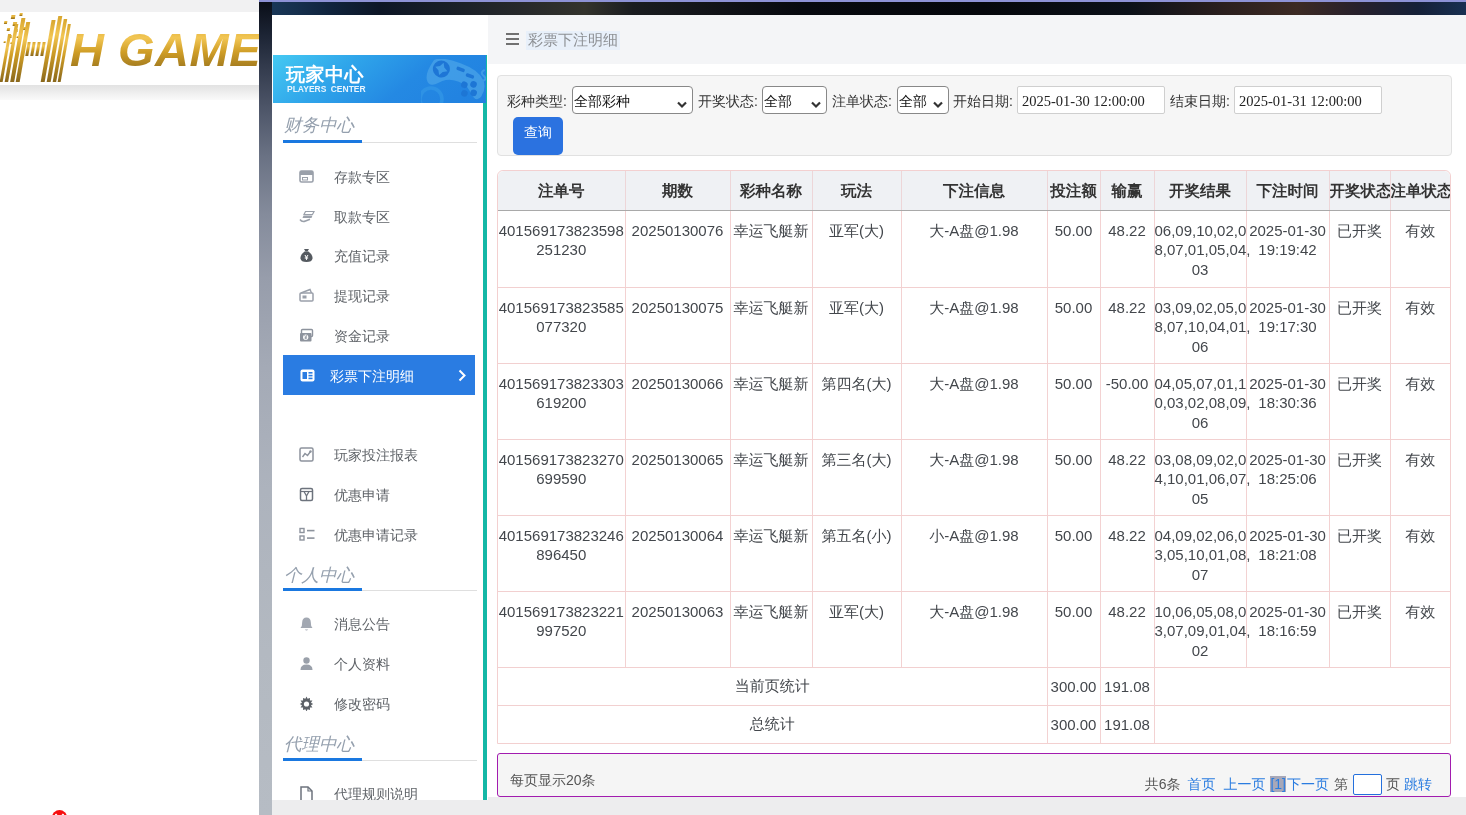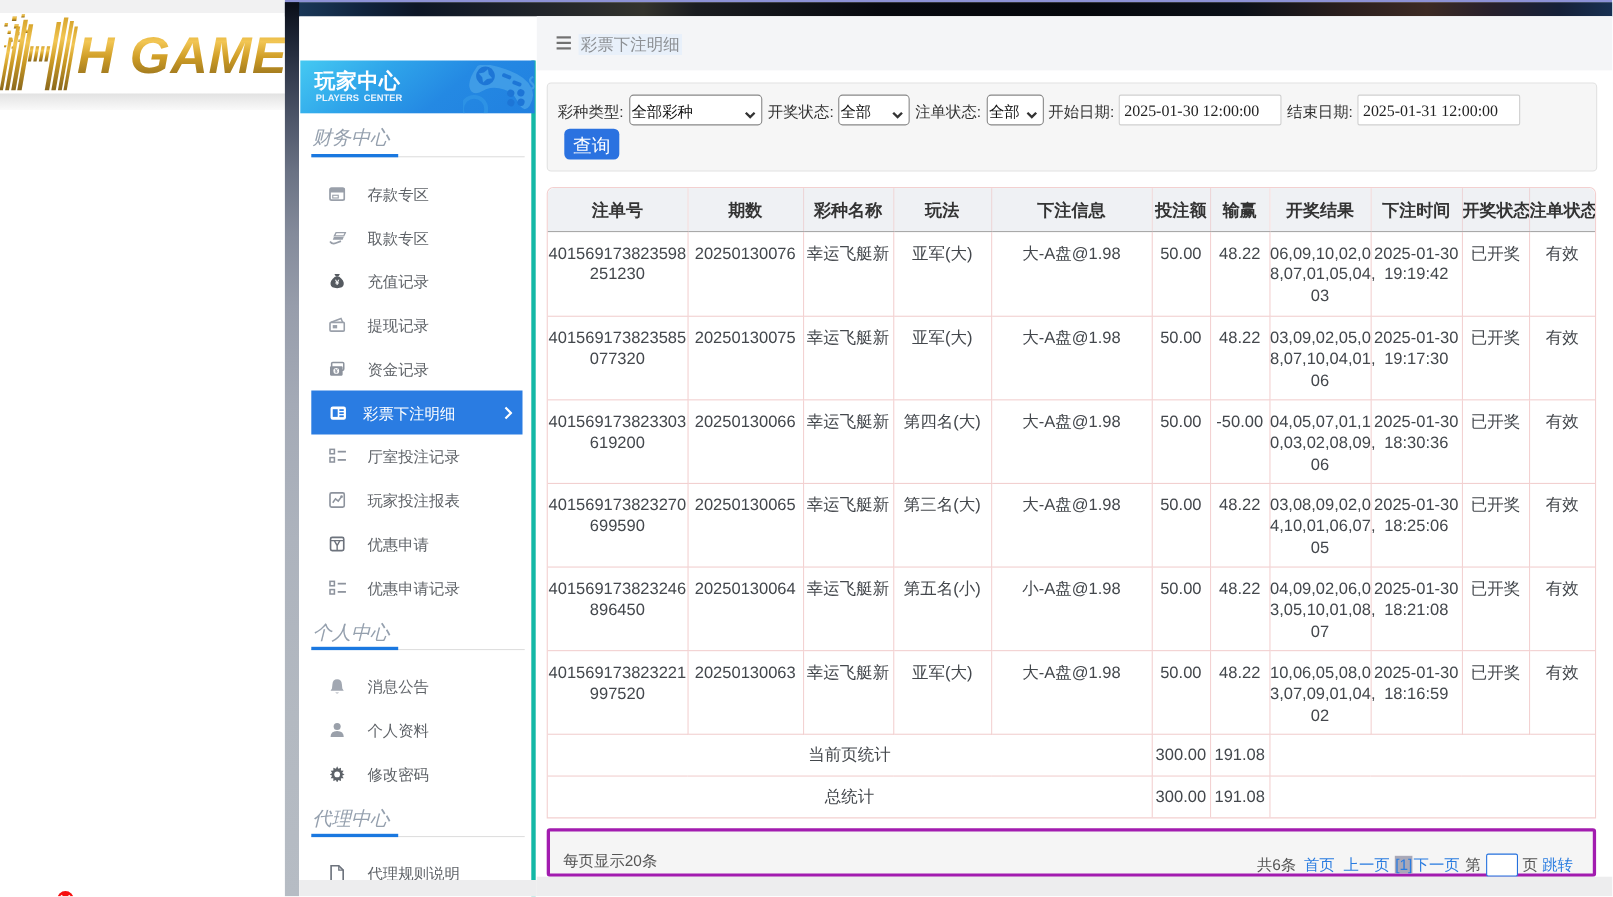--- a/index.html
+++ b/index.html
@@ -47,35 +47,35 @@
 #hamb div { height:2px; background:#717171; margin-bottom:3px; }
 #pagetitle { position:absolute; left:38px; top:16px; font-size:15px; color:#8d9094; background:#e8f0fa; padding:0 2px; }
 
 #filterbox { position:absolute; left:9px; top:60px; width:955px; height:81px; background:#f6f6f6; border:1px solid #e1e1e1; border-radius:4px; }
 .flabel { position:absolute; top:17px; font-size:14px; color:#333; }
 .fselect { position:absolute; top:10px; height:28px; background:#fff; border:1px solid #888; border-radius:4px; font-size:14px; color:#111; }
 .fselect .st { position:absolute; left:1px; top:6px; white-space:nowrap; }
 .fselect .ch { position:absolute; right:5px; top:9px; width:10px; height:8px; }
 .finput { position:absolute; top:10px; height:28px; background:#fff; border:1px solid #cfcfcf; border-radius:2px; font-size:14.5px; color:#222; white-space:nowrap; overflow:hidden; }
 .finput span { position:absolute; left:4px; top:6px;font-family:Liberation Serif, serif; }
-#querybtn { position:absolute; left:15px; top:41px; width:50px; height:28px; background:#2b72e0; border-radius:5px; color:#fff; font-size:17px; text-align:center; line-height:31px; }
+#querybtn { position:absolute; left:15px; top:41px; width:50px; height:38px; background:#2b72e0; border-radius:5px; color:#fff; font-size:14px; text-align:center; line-height:31px; }
 
 
 #tablewrap { position:absolute; left:9px; top:155px; width:954px; border:1px solid #f3d0d0; border-radius:6px 6px 0 0; }
 table { border-collapse:collapse; table-layout:fixed; width:952px; }
 th { background:#eff1f4; height:39px; padding-top:3px; font-size:15.5px; color:#333; font-weight:bold; border-bottom:1px solid #a9a9a9; border-right:1px solid #edd6d8; white-space:nowrap; overflow:hidden; }
 th:first-child { border-top-left-radius:6px; }
 th:last-child { border-top-right-radius:6px; border-right:none;text-align:center; }
 td { border-right:1px solid #f3d2d2; border-bottom:1px solid #f2d0d0; text-align:center; vertical-align:top; font-size:15px; color:#43474c; padding-top:10px; line-height:19.5px; }
 td:last-child, td.nbr { border-right:none; }
 tr.statrow td { padding-top:0; vertical-align:middle; line-height:normal; }
 tr.last td { border-bottom:none; }
 
 
-#pagebox { position:absolute; left:9px; top:738px; width:954px; height:44px; background:#f5f5f5; border:3px solid #a21caf; border-radius:3px; font-size:14px; color:#555; }
+#pagebox { position:absolute; left:9px; top:738px; width:954px; height:44px; background:#f5f5f5; border:1px solid #a21caf; border-radius:3px; font-size:14px; color:#555; }
 #pagebox .lft { position:absolute; left:12px; top:18px; }
 #pagebox .rgt { position:absolute; right:18px; top:20px; }
 #pagebox .rgt a { color:#2a7ce0; text-decoration:none; }
 #pagebox .cur { background:#a8a8b8; color:#2a7ce0; }
 #pagebox .jinput { display:inline-block; width:29px; height:21px; background:#fff; border:1px solid #2470dd; border-radius:2px; vertical-align:-6px; }
 
 #greyband { left:272px; top:800px; width:216px; height:15px; background:#ededee; }
 #greyband2 { left:488px; top:797px; width:978px; height:18px; background:#ededee; }
 </style>
 </head>
@@ -213,29 +213,20 @@
               <rect x="0.5" y="1.5" width="14" height="12" rx="2" fill="#fff"></rect>
               <rect x="2.5" y="4" width="4.5" height="7" fill="#2a7ce2"></rect>
               <rect x="8.5" y="4" width="4" height="1.6" fill="#2a7ce2"></rect>
               <rect x="8.5" y="6.8" width="4" height="1.6" fill="#2a7ce2"></rect>
               <rect x="8.5" y="9.6" width="4" height="1.6" fill="#2a7ce2"></rect>
             </svg></span>
           <span class="tx">彩票下注明细</span>
           <span class="ar"><svg width="8" height="13" viewBox="0 0 8 13">
               <path d="M1.5 1.5 L6.5 6.5 L1.5 11.5" stroke="#fff" stroke-width="2" fill="none"></path>
             </svg></span>
-        </div>
-      <div class="sbitem" style="top:339px">
-          <span class="ic"><svg width="16" height="15" viewBox="0 0 16 15">
-              <rect x="1" y="1.5" width="4" height="4" fill="none" stroke="#8d939d" stroke-width="1.4"></rect>
-              <rect x="8" y="2.8" width="7.5" height="1.6" fill="#8d939d"></rect>
-              <rect x="1" y="9" width="4" height="4" fill="none" stroke="#8d939d" stroke-width="1.4"></rect>
-              <rect x="8" y="10.3" width="7.5" height="1.6" fill="#8d939d"></rect>
-            </svg></span>
-          <span class="tx">厅室投注记录</span>
         </div>
       <div class="sbitem" style="top:379px">
           <span class="ic"><svg width="15" height="15" viewBox="0 0 15 15">
               <rect x="1" y="1" width="13" height="13" rx="1.5" fill="none" stroke="#8d939d" stroke-width="1.5"></rect>
               <path d="M3.5 10 L6 6.5 L8.5 8.5 L11.5 4.5" fill="none" stroke="#8d939d" stroke-width="1.4"></path>
               <circle cx="11.5" cy="4.5" r="1.2" fill="#8d939d"></circle>
             </svg></span>
           <span class="tx">玩家投注报表</span>
         </div>
       <div class="sbitem" style="top:419px">

